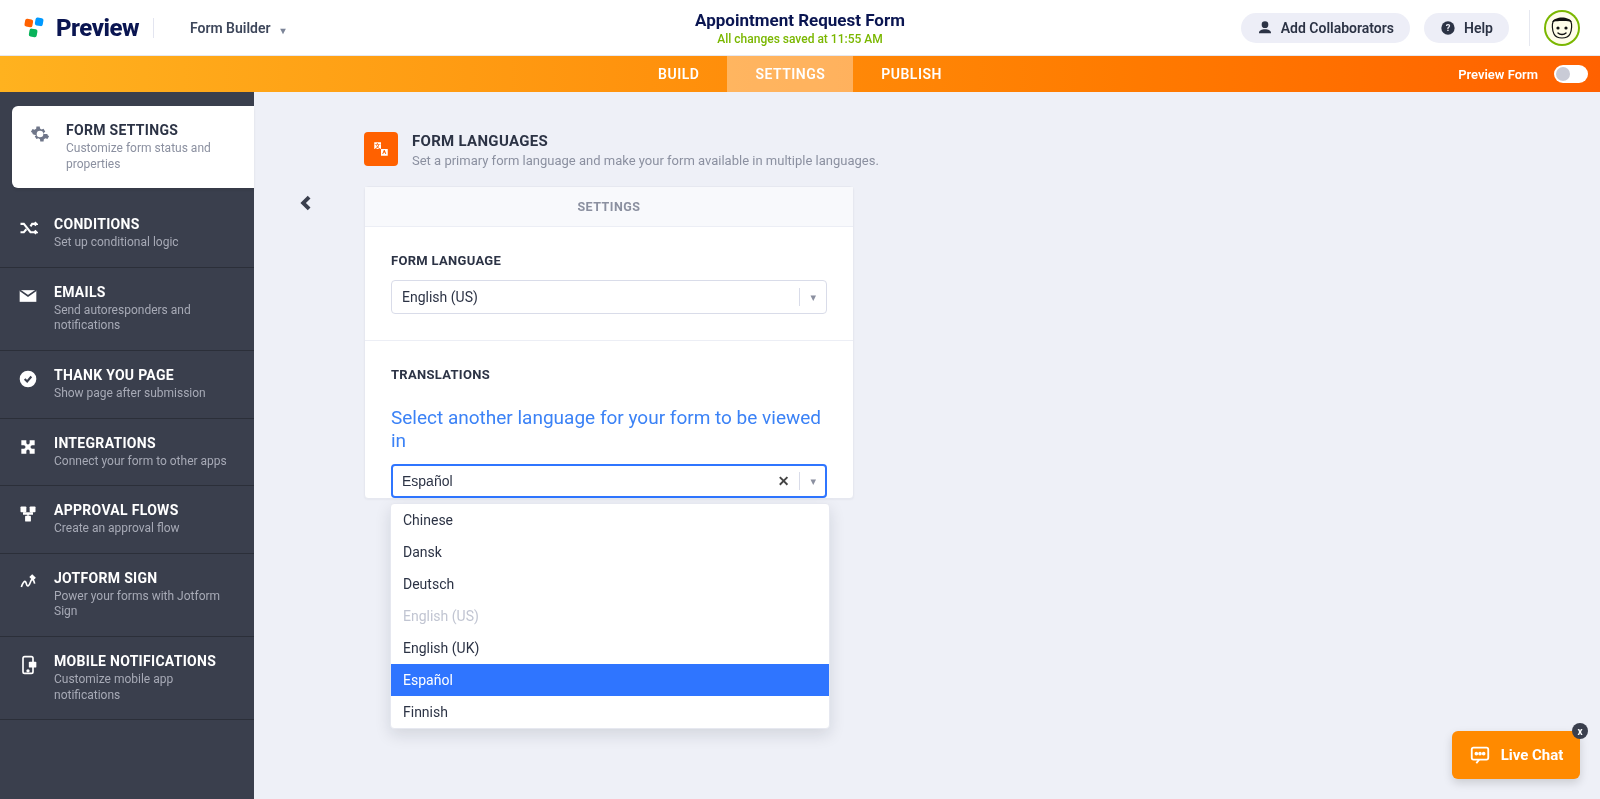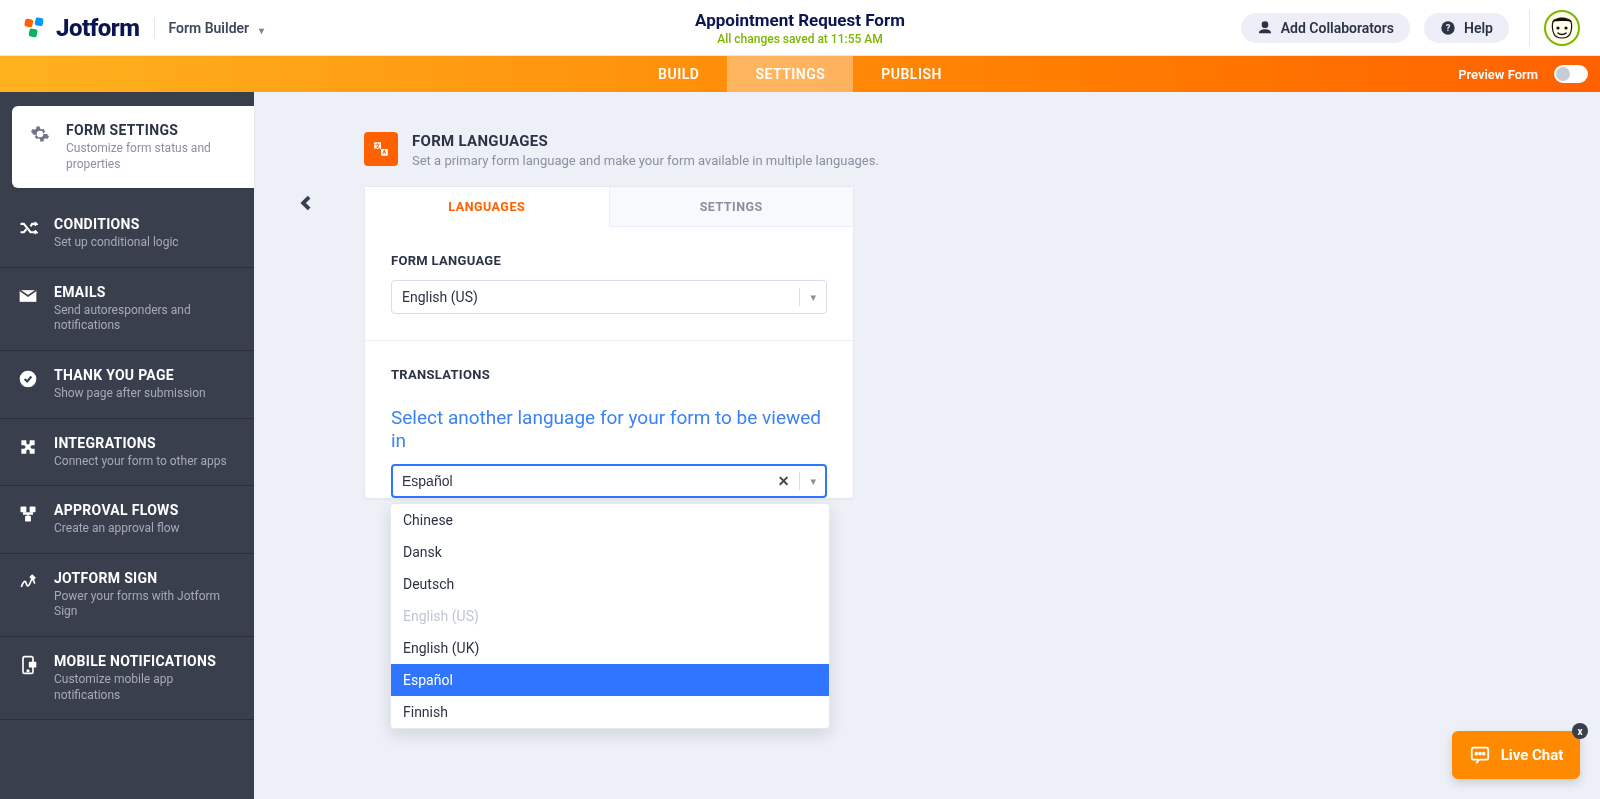--- a/index.html
+++ b/index.html
@@ -36,20 +36,21 @@
     color: #0a1551;
     letter-spacing: -0.5px;
   }
   .logo-sep {
     width: 1px; height: 20px; background: #e3e5f0; margin: 0 14px;
   }
   .mode-sel {
     font-size: 14px; font-weight: 600; color: #3e475b;
     display: inline-flex; align-items: flex-end; gap: 10px;
     cursor: pointer;
+    margin-left: 22px;
   }
   .mode-sel .chev { font-size: 10px; color: #7c8498; }
 
   .title-area {
     position: absolute;
     left: 50%; transform: translateX(-50%);
     text-align: center;
   }
   .title-area h1 { font-size: 17px; font-weight: 700; color: #0a1551; }
   .title-area .saved { font-size: 12px; color: #7ab700; margin-top: 2px; font-weight: 500;}
@@ -252,21 +253,21 @@
   <div class="logo">
     <span class="logo-mark">
       <svg width="28" height="28" viewBox="0 0 28 28">
         <g transform="rotate(10 14 14)">
           <rect x="4" y="6" width="8" height="8" rx="2" fill="#ff6100"></rect>
           <rect x="14" y="3" width="8" height="8" rx="2" fill="#0099ff"></rect>
           <rect x="10" y="15" width="8" height="8" rx="2" fill="#09b35b"></rect>
         </g>
       </svg>
     </span>
-    <span class="logo-text">Jotform</span>
+    <span class="logo-text">Preview</span>
   </div>
   <div class="logo-sep"></div>
   <div class="mode-sel">
     <span>Form Builder</span>
     <span class="chev">▾</span>
   </div>
 
   <div class="title-area">
     <h1>Appointment Request Form</h1>
     <div class="saved">All changes saved at 11:55 AM</div>
@@ -450,21 +451,20 @@
             </svg>
         </div>
         <div>
           <div class="section-title">FORM LANGUAGES</div>
           <div class="section-sub">Set a primary form language and make your form available in multiple languages.</div>
         </div>
       </div>
 
       <div class="panel">
         <div class="panel-tabs">
-          <div class="ptab active"><span>LANGUAGES</span></div>
           <div class="ptab"><span>SETTINGS</span></div>
         </div>
 
         <div class="panel-body">
 
           <div class="field-label">FORM LANGUAGE</div>
           <div class="select">
             <span>English (US)</span>
             <div class="actions">
               <span class="vbar"></span>

